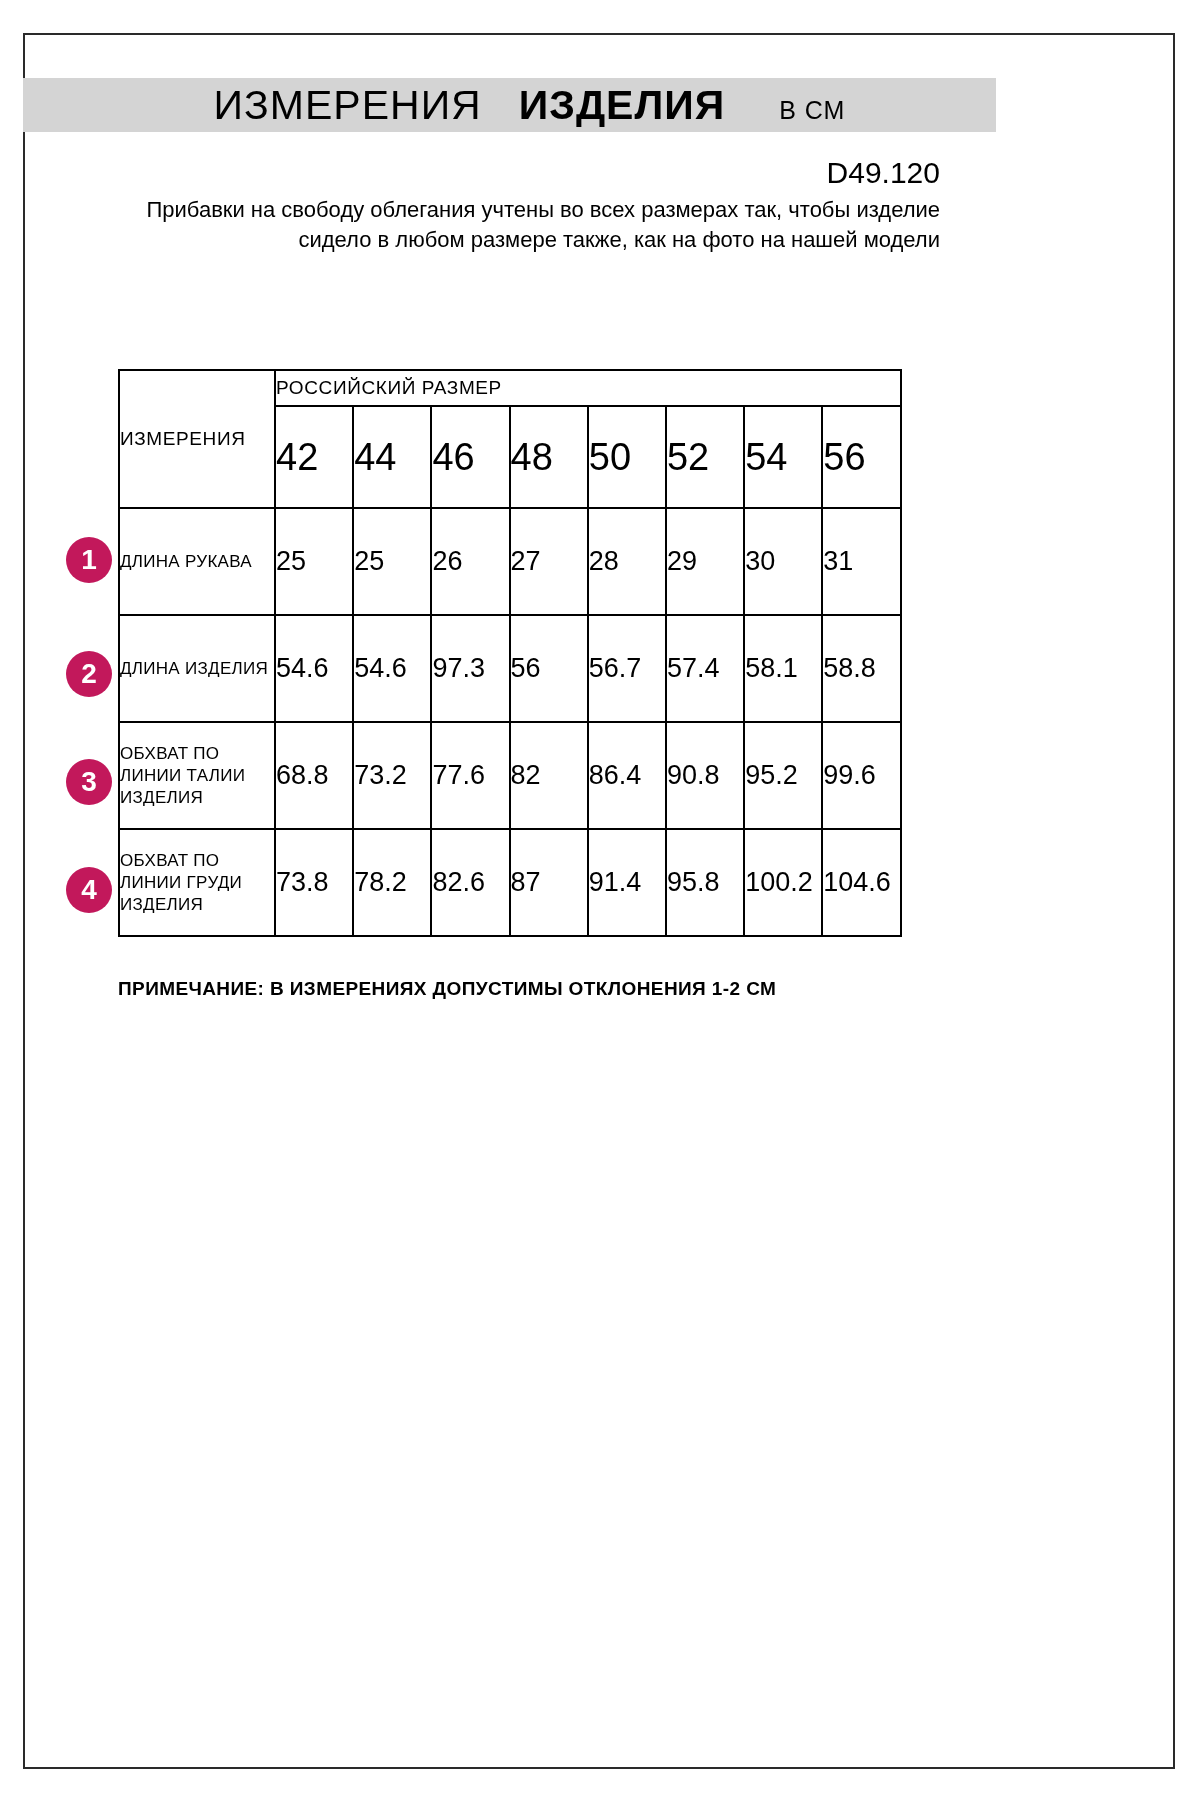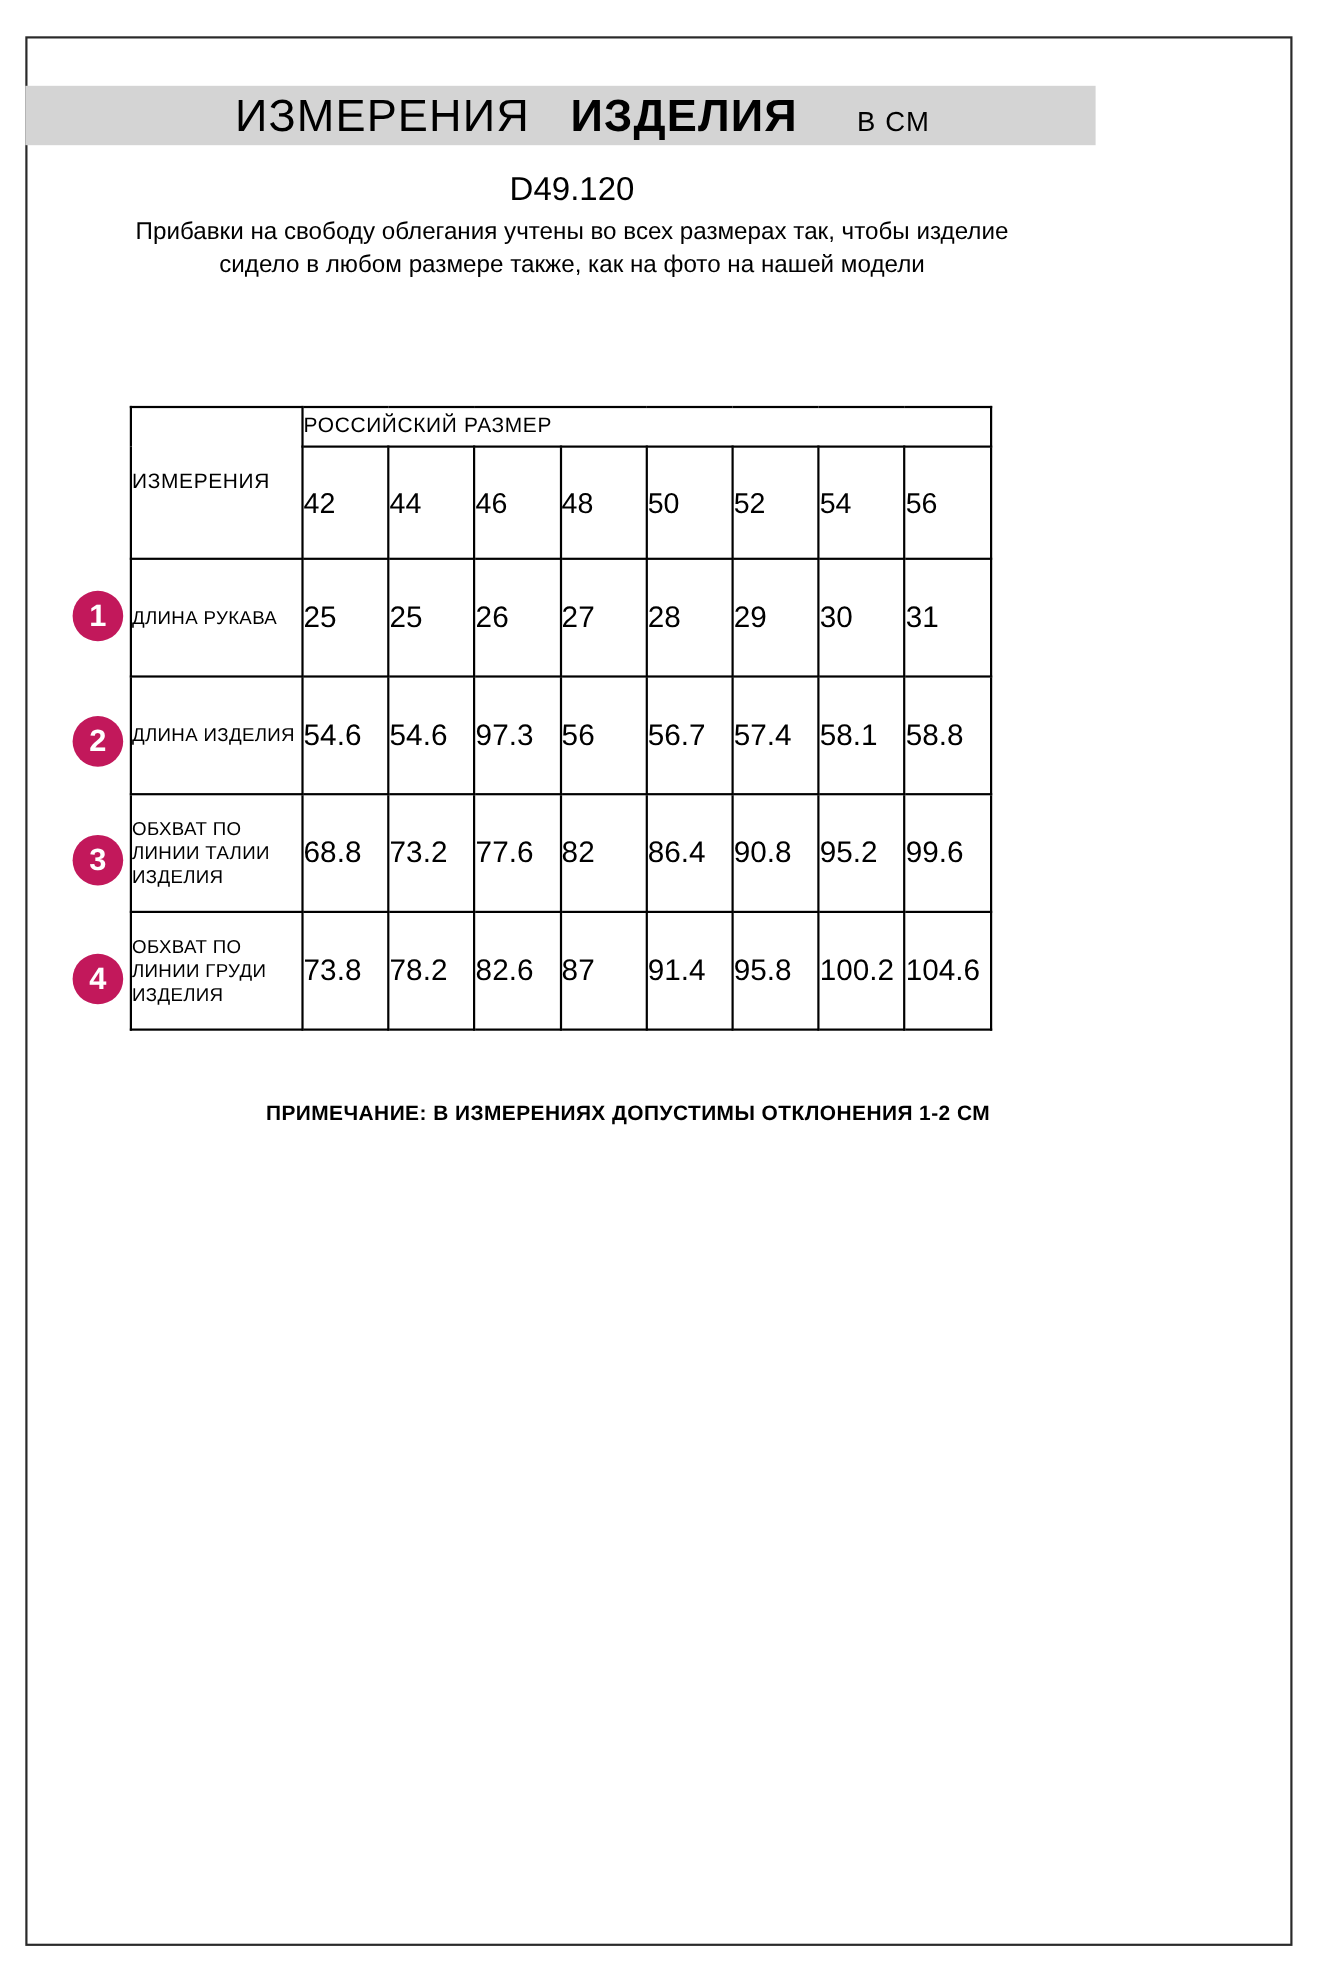--- a/index.html
+++ b/index.html
@@ -68,21 +68,21 @@
     white-space: nowrap;
     margin-left: 54px;
   }
 
   
   .sub {
     position: absolute;
     left: 100px;
     top: 155px;
     width: 840px;
-    text-align: center;
+    text-align: right;
   }
   .product-code {
     font-size: 30px;
     font-weight: 400;
     line-height: 36px;
     margin-bottom: 4px;
   }
   .sub-note {
     font-size: 22px;
     font-weight: 400;
@@ -115,21 +115,21 @@
     height: 34px;
     font-size: 19px;
     letter-spacing: 0.6px;
   }
   .th-meas {
     font-size: 19px;
     letter-spacing: 0.6px;
     height: 134px;
   }
   .th-size {
-    font-size: 26px;
+    font-size: 38px;
     font-weight: 700;
     height: 100px;
   }
   .row-label {
     font-size: 17px;
     line-height: 22px;
     letter-spacing: 0.3px;
     padding: 4px 6px;
   }
   .row-value {
@@ -157,25 +157,24 @@
   .badge-2 { top: 651px; }
   .badge-3 { top: 759px; }
   .badge-4 { top: 867px; }
 
   
   .footnote {
     position: absolute;
     left: 118px;
     top: 978px;
     width: 782px;
-    text-align: right;
+    text-align: left;
     font-size: 19px;
     font-weight: 700;
     letter-spacing: 0.4px;
-    margin-top: 24px;
   }
 </style>
 </head>
 <body>
 
 <div class="page">
 
   <div class="page-frame"></div>
 
   <div class="banner">

